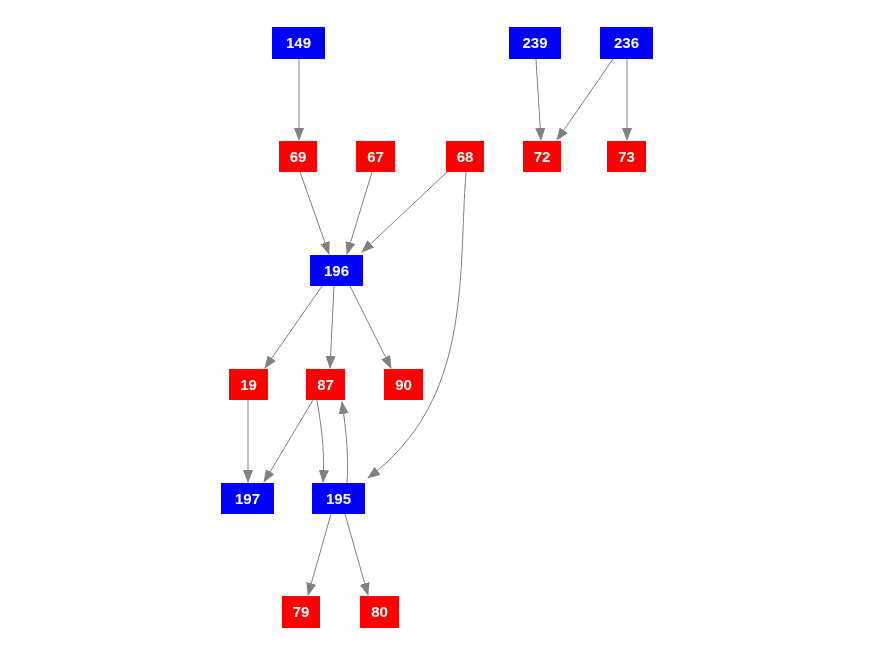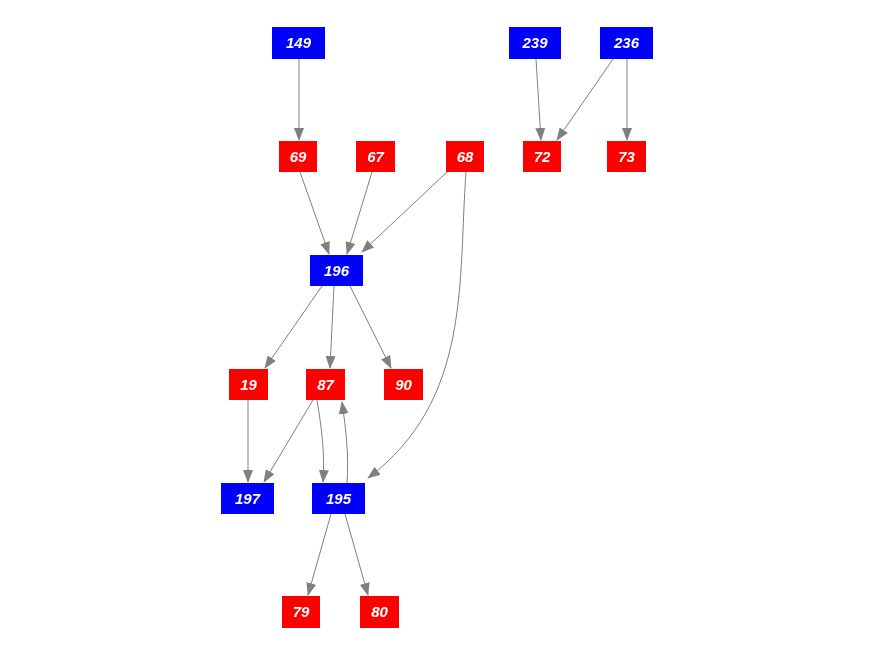--- a/index.html
+++ b/index.html
@@ -9,21 +9,20 @@
     width: 876px;
     height: 656px;
     overflow: hidden;
     font-family: "Liberation Sans", "DejaVu Sans", sans-serif;
   }
   .graph-container {
     position: relative;
     width: 876px;
     height: 656px;
     background: #ffffff;
-    font-style: italic;
   }
   svg text.node-label {
     font-family: "Liberation Sans", "DejaVu Sans", sans-serif;
     font-size: 15px;
     font-weight: bold;
     text-anchor: middle;
   }
   svg path.edge {
     fill: none;
     stroke-width: 1;

